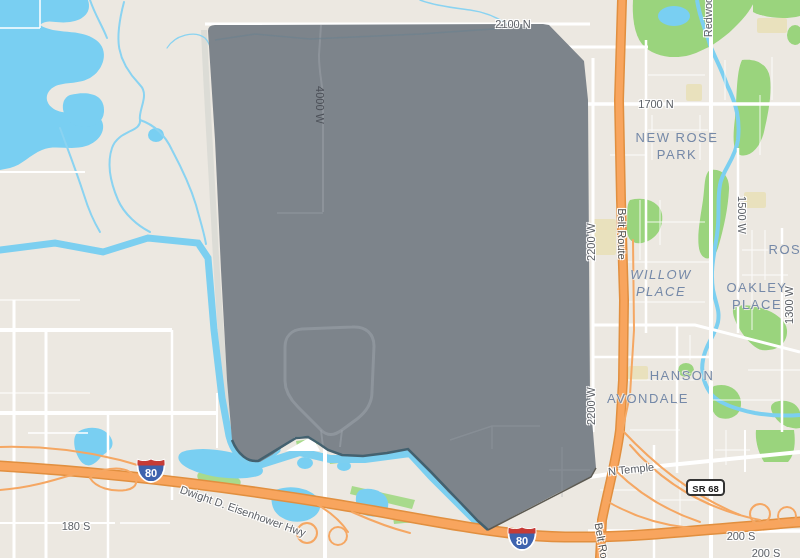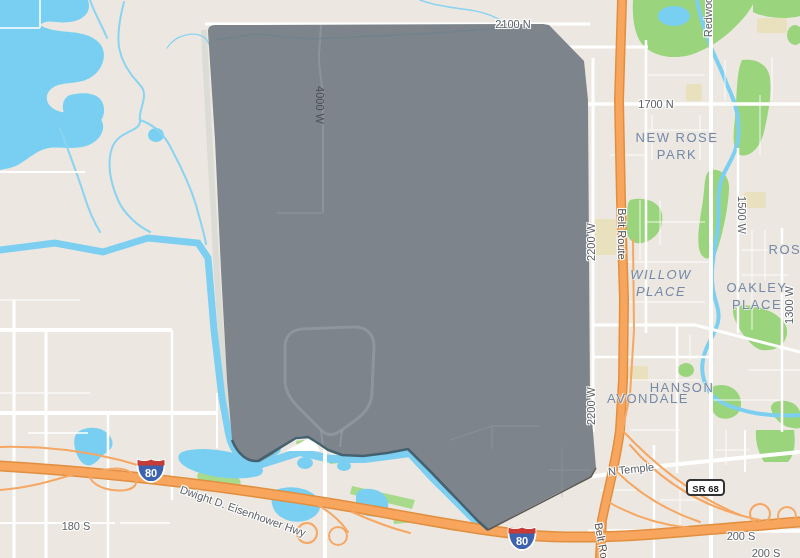--- a/index.html
+++ b/index.html
@@ -210,15 +210,15 @@
   <div class="slabel" style="left:741px;top:536px;">200 S</div>
   <div class="slabel" style="left:766px;top:553px;">200 S</div>
   <div class="slabel" style="left:76px;top:526px;">180 S</div>
   <div class="slabel" style="left:243px;top:511px;transform:translate(-50%,-50%) rotate(19.5deg);">Dwight D. Eisenhower Hwy</div>
 
   <div class="nlabel" style="left:677px;top:147px;width:95px;">NEW ROSE PARK</div>
   <div class="nlabel" style="left:661px;top:284px;width:75px;font-style:italic;">WILLOW PLACE</div>
   <div class="nlabel" style="left:757px;top:297px;width:75px;">OAKLEY PLACE</div>
   <div class="nlabel" style="left:790px;top:250px;width:70px;">ROSE</div>
   <div class="nlabel" style="left:648px;top:399px;width:140px;">AVONDALE</div>
-  <div class="nlabel" style="left:682px;top:376px;width:110px;margin-top:12px;">HANSON</div>
+  <div class="nlabel" style="left:682px;top:376px;width:110px;">HANSON</div>
 </div>
 </div>
 
 </body></html>

